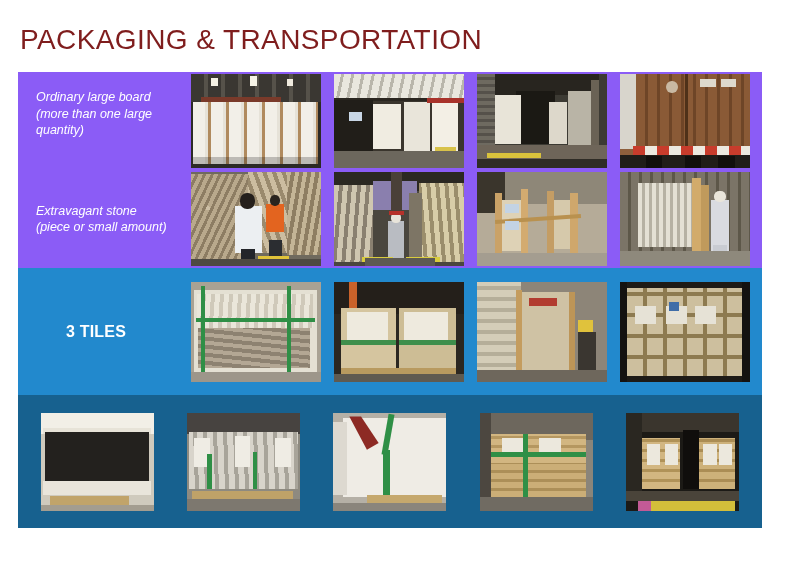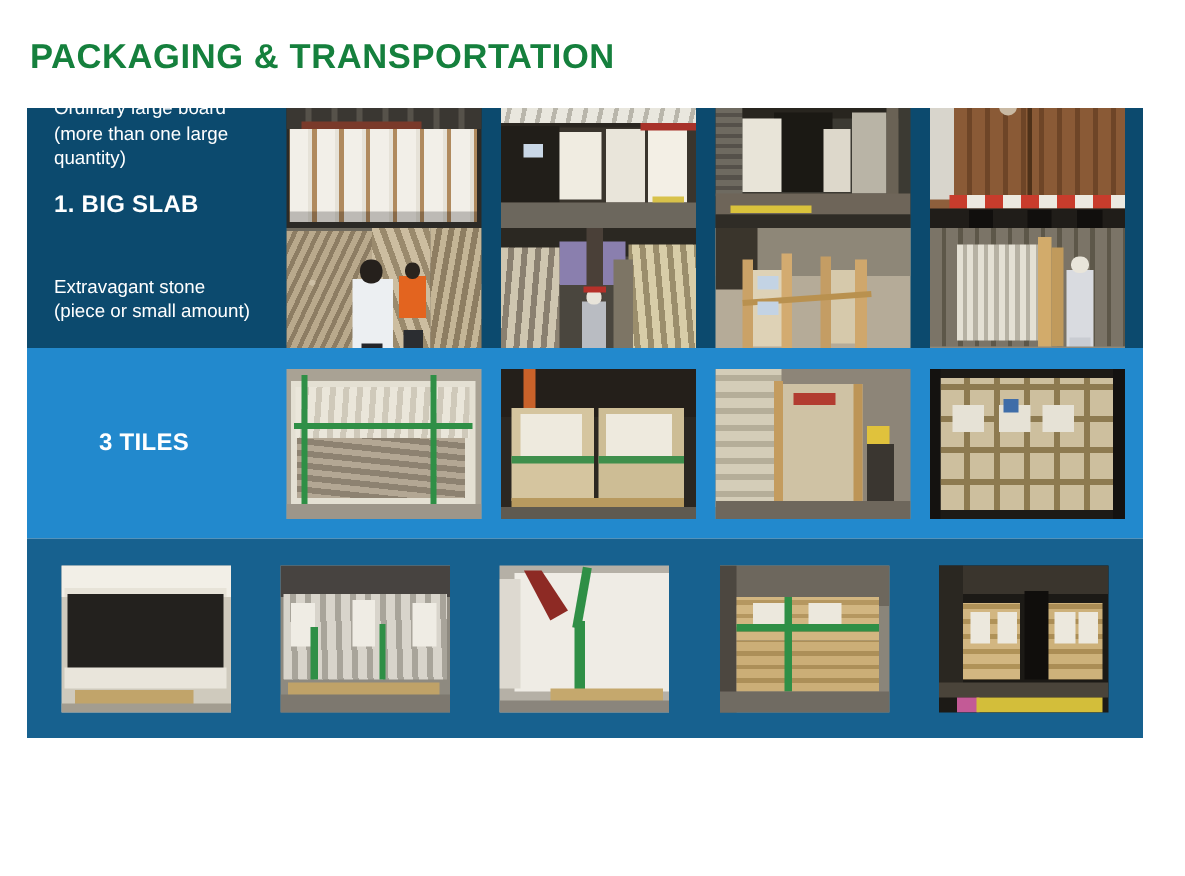--- a/index.html
+++ b/index.html
@@ -12,45 +12,45 @@
     height: 584px;
     font-family: "Liberation Sans", sans-serif;
     overflow: hidden;
     position: relative;
   }
 
   .page-title {
     position: absolute;
     left: 20px;
     top: 24px;
-    font-size: 23px;
-    font-weight: bold;
+    font-size: 28px;
+    font-weight: normal;
     letter-spacing: 0.4px;
-    color: #15803d;
+    color: #7f1d1d;
     white-space: nowrap;
   }
 
   .board {
     position: absolute;
     left: 18px;
     top: 72px;
     width: 744px;
     height: 488px;
     display: flex;
     flex-direction: column;
     overflow: hidden;
   }
 
   .band {
     display: flex;
     flex-direction: column;
     justify-content: center;
     position: relative;
   }
-  .band-big    { background: #0c4a6e; height: 160px; }
+  .band-big    { background: #8b5cf6; height: 196px; font-style: italic; }
   .band-tiles  { background: #2289cd; height: 127px; }
   .band-tops   { background: #17618f; height: 133px; }
 
   .row {
     display: flex;
     align-items: center;
     flex: 1 1 auto;
   }
 
   .label-cell {
@@ -347,21 +347,20 @@
 <div class="page-title">PACKAGING &amp; TRANSPORTATION</div>
 
 <div class="board">
 
   <div class="band band-big">
 
     <div class="row r1">
       <div class="label-cell tall">
         <div class="desc">Ordinary large board (more than one large quantity)</div>
         <div class="gap-a"></div>
-        <div class="cat-title">1. BIG SLAB</div>
       </div>
       <div class="photos">
         <div class="photo p-slabwh" title="Rows of white marble slabs standing in a warehouse">
           <div class="layer roof"></div>
             <div class="layer lamp1"></div>
             <div class="layer lamp2"></div>
           <div class="layer lamp3"></div>
             <div class="layer band"></div>
             <div class="layer stack"></div>
           <div class="layer stk-sh"></div>

